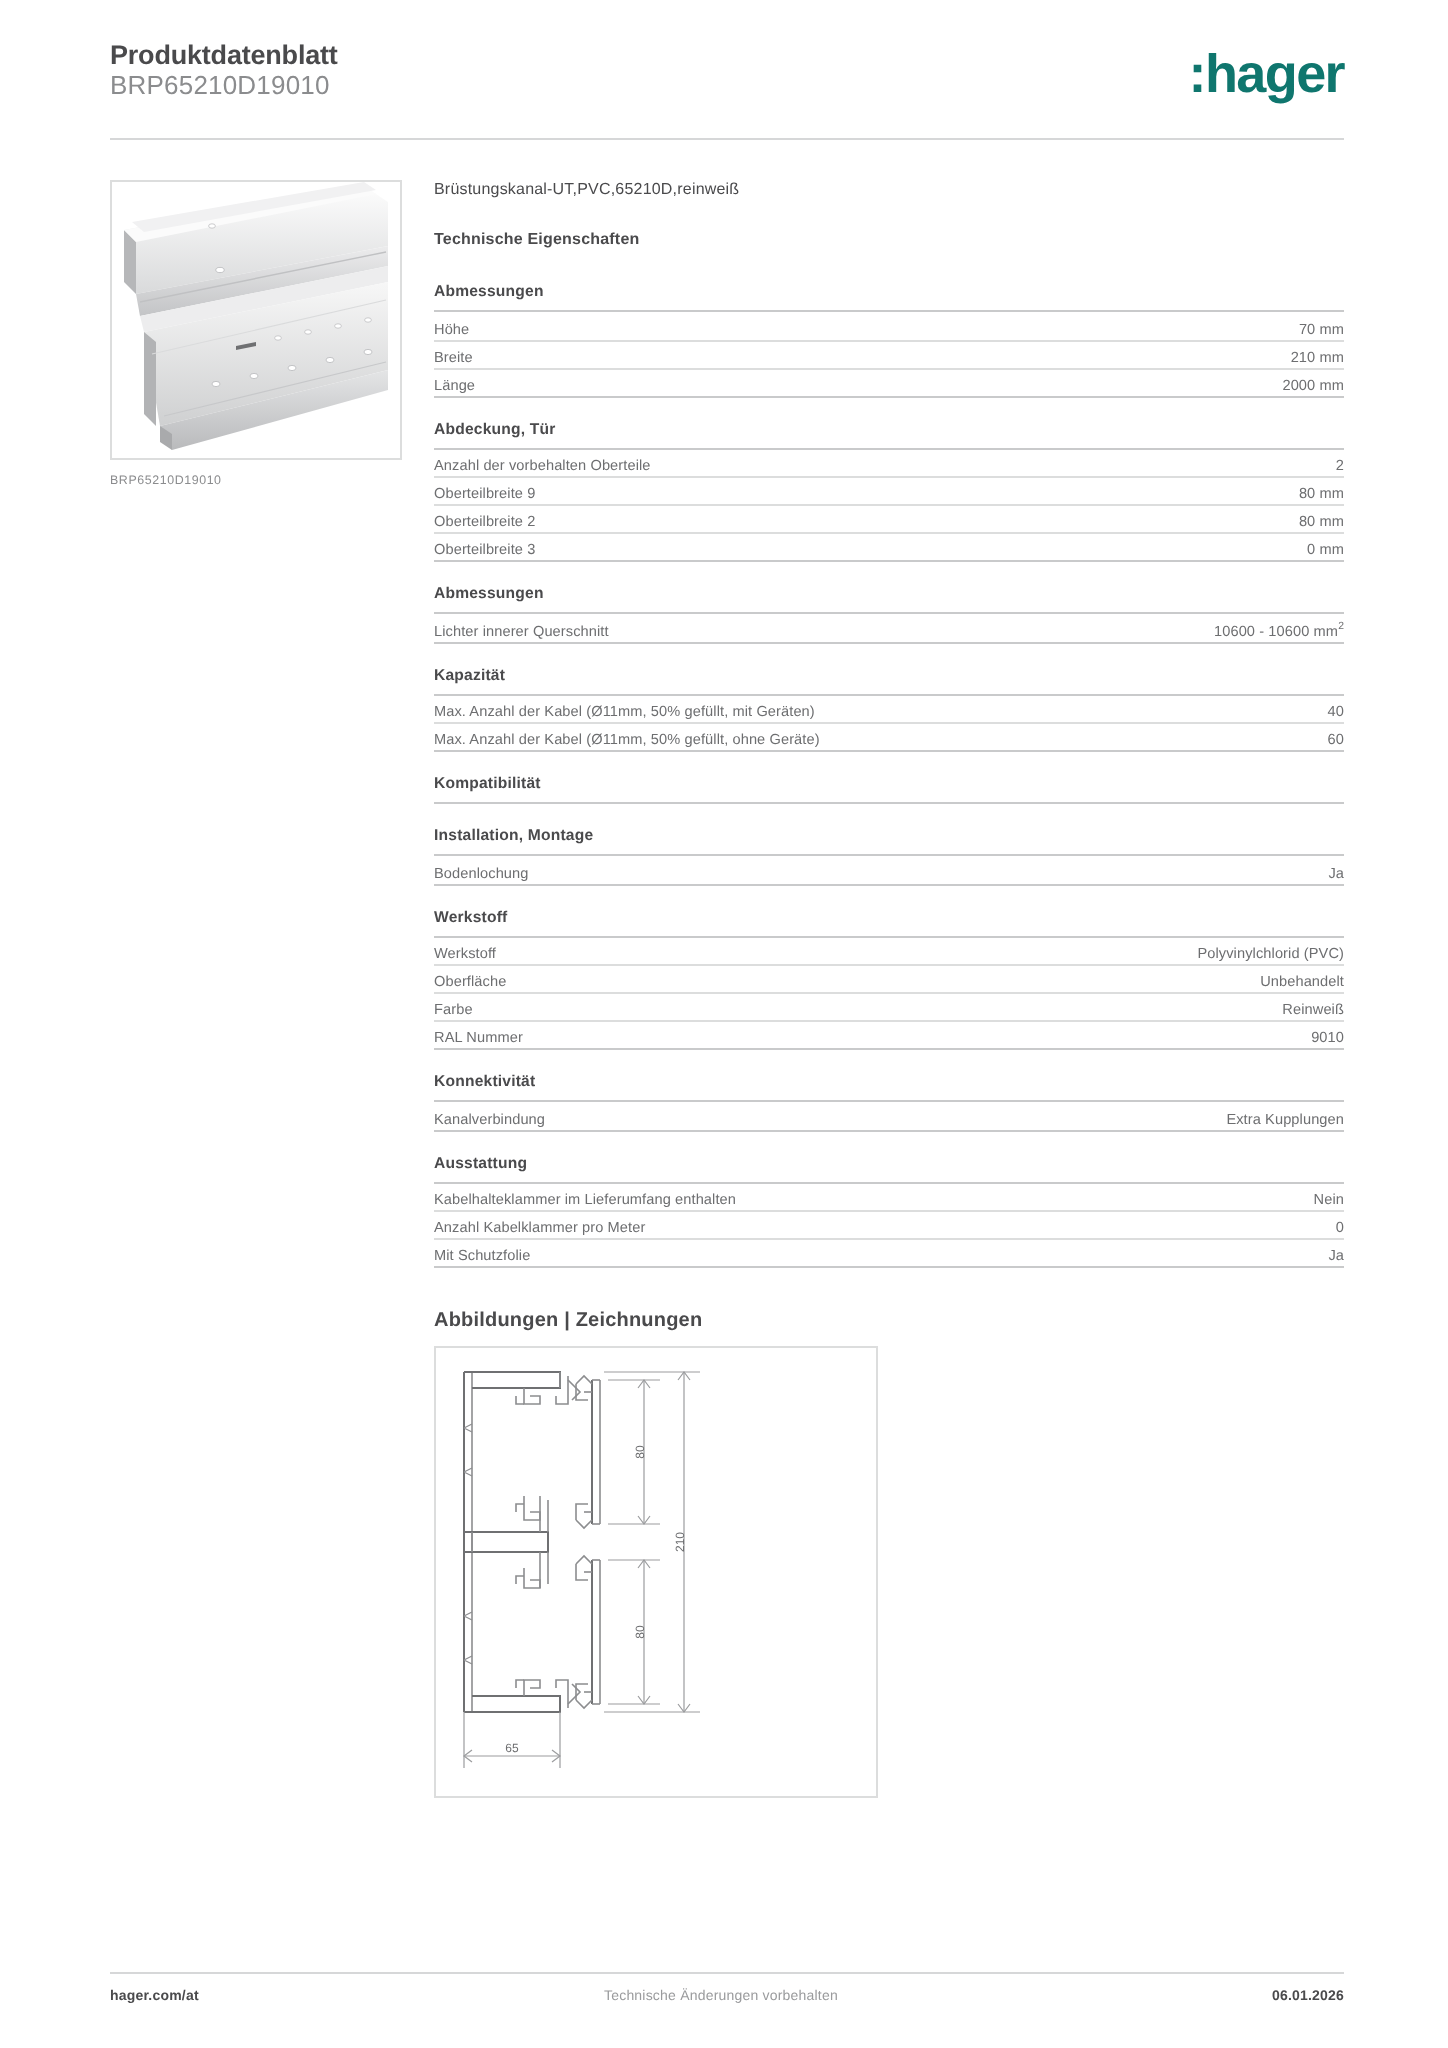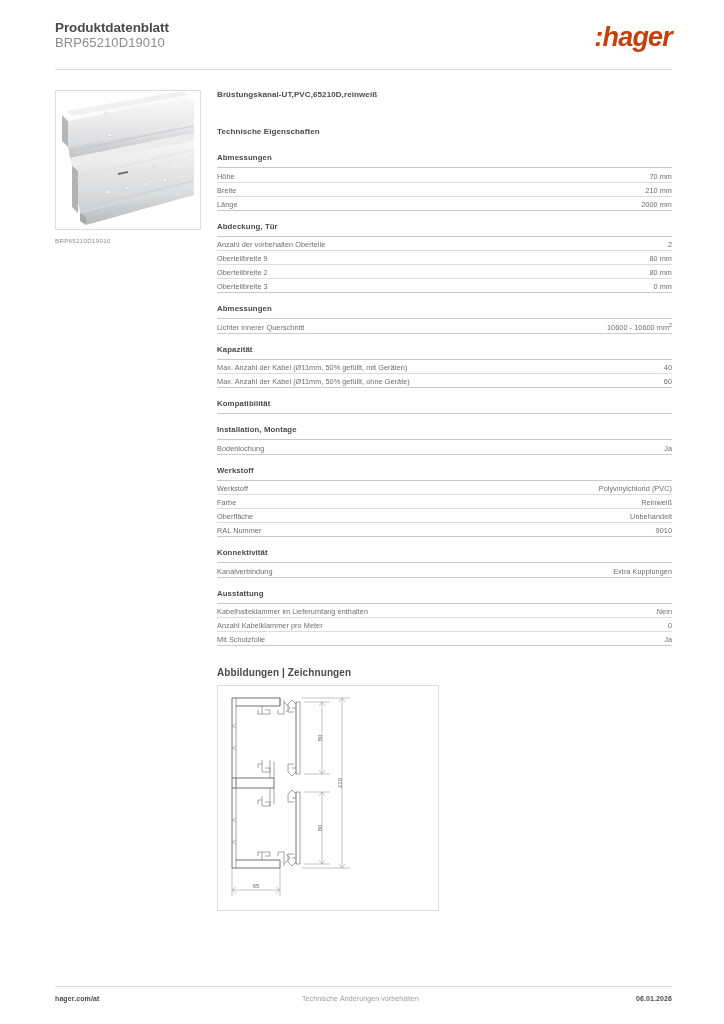--- a/index.html
+++ b/index.html
@@ -45,24 +45,23 @@
     color: #8b8c8e;
     line-height: 16px;
     letter-spacing: 0.1px;
   }
   .logo {
     position: absolute;
     right: 0;
     top: 2px;
     font-size: 27px;
     font-weight: bold;
-    color: #c2410c;
+    color: #0f766e;
     letter-spacing: -0.8px;
     line-height: 30px;
-    font-style: italic;
   }
   .header-rule {
     position: absolute;
     left: 55px;
     top: 69px;
     width: 617px;
     height: 1px;
     background: #d6d7d8;
   }
 
@@ -91,24 +90,24 @@
 
   
   .content {
     position: absolute;
     left: 217px;
     top: 90px;
     width: 455px;
   }
   .product-name {
     font-size: 8px;
-    font-weight: bold;
+    font-weight: normal;
     color: #4a4a4c;
     letter-spacing: 0.1px;
-    margin-bottom: 28px;
+    margin-bottom: 16px;
   }
   .tech-heading {
     font-size: 8px;
     font-weight: bold;
     color: #4a4a4c;
     letter-spacing: 0.1px;
     margin-bottom: 17px;
   }
   .spec-group { margin-bottom: 11px; }
   .spec-group-title {
@@ -351,26 +350,26 @@
         </div>
         <div class="spec-group">
           <div class="spec-group-title">Werkstoff</div>
           <table class="spec-table">
             <tbody>
               <tr>
                 <td class="label">Werkstoff</td>
                 <td class="value">Polyvinylchlorid (PVC)</td>
               </tr>
               <tr>
+                <td class="label">Oberfläche</td>
+                <td class="value">Unbehandelt</td>
+              </tr>
+              <tr>
                 <td class="label">Farbe</td>
                 <td class="value">Reinweiß</td>
-              </tr>
-              <tr>
-                <td class="label">Oberfläche</td>
-                <td class="value">Unbehandelt</td>
               </tr>
               <tr>
                 <td class="label">RAL Nummer</td>
                 <td class="value">9010</td>
               </tr>
             </tbody>
           </table>
         </div>
         <div class="spec-group">
           <div class="spec-group-title">Konnektivität</div>

